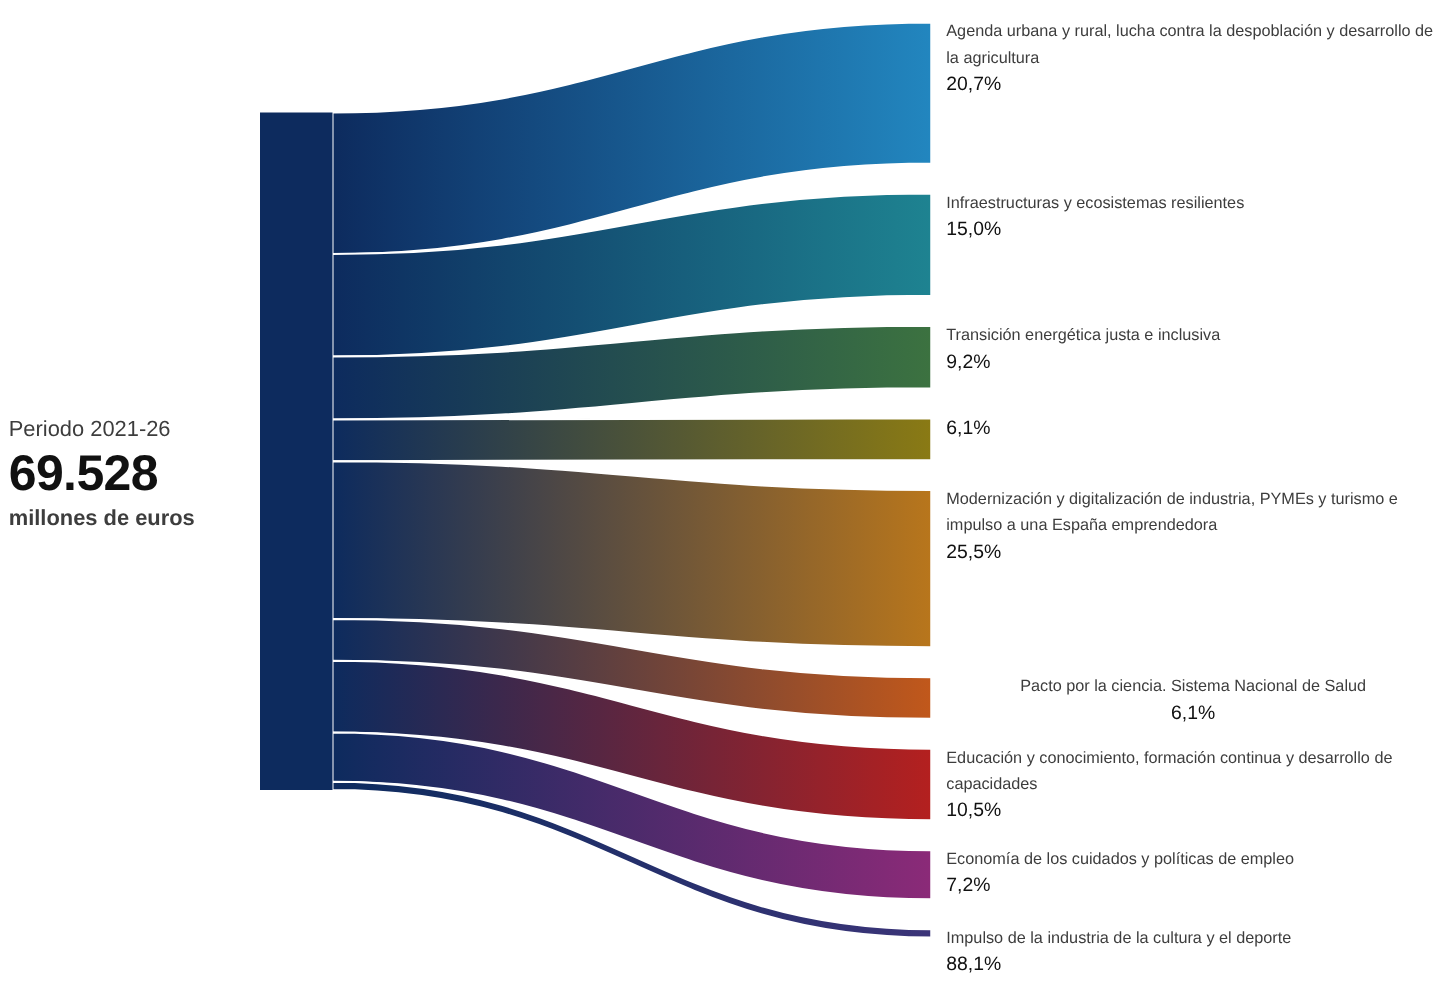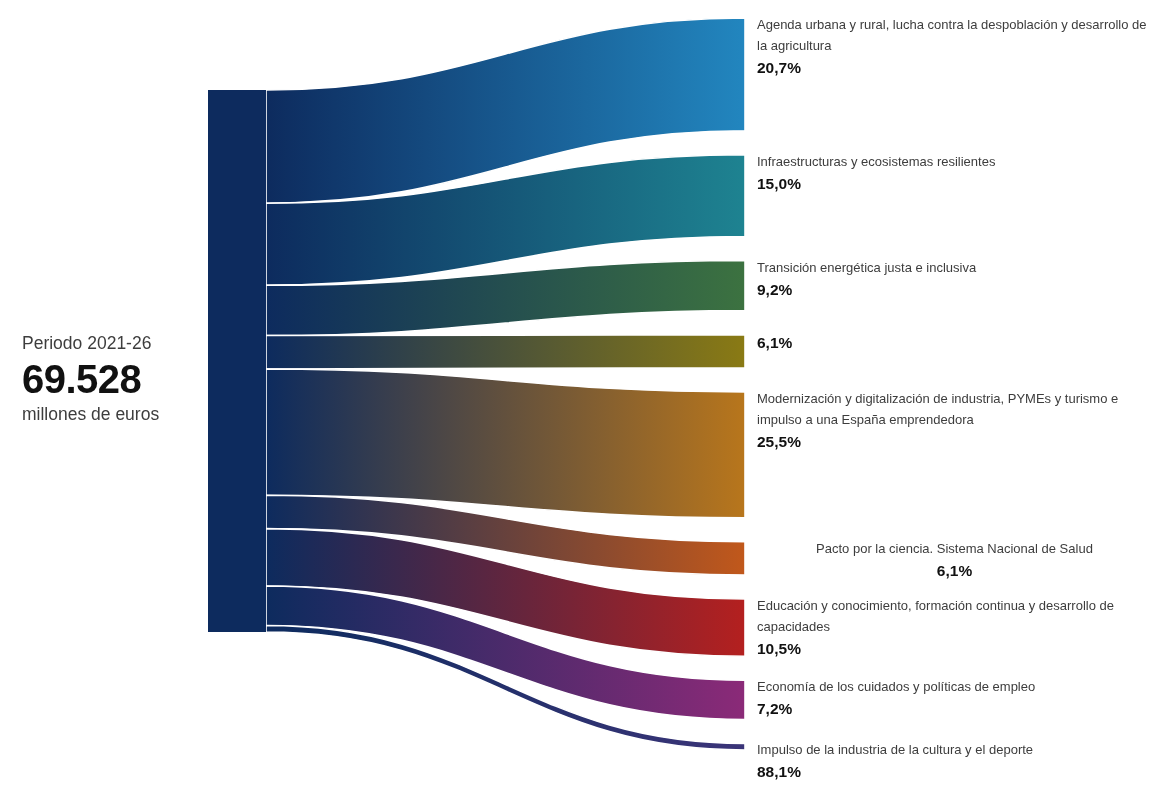--- a/index.html
+++ b/index.html
@@ -16,21 +16,21 @@
     position: relative;
   }
   #sankey-root {
     position: relative;
     width: 1156px;
     height: 792px;
   }
   
   .summary {
     position: absolute;
-    left: 22px;
+    left: 7px;
     top: 332px;
     width: 185px;
     text-align: left;
   }
   .summary-period {
     font-size: 17.5px;
     color: #3d3d3d;
     line-height: 1.35;
     white-space: nowrap;
   }
@@ -41,20 +41,21 @@
     line-height: 1.12;
     letter-spacing: -0.5px;
     margin-top: 1px;
   }
   .summary-unit {
     font-size: 17.5px;
     color: #3d3d3d;
     line-height: 1.35;
     margin-top: 2px;
     white-space: nowrap;
+    font-weight: bold;
   }
   
   #diagram {
     position: absolute;
     left: 0;
     top: 0;
   }
   
   .label-layer {
     position: absolute;
@@ -69,21 +70,21 @@
     pointer-events: auto;
   }
   .node-label .title {
     font-size: 13px;
     line-height: 21px;
     color: #3d3d3d;
   }
   .node-label .pct {
     font-size: 15.5px;
     line-height: 21px;
-    font-weight: bold;
+    font-weight: normal;
     color: #111111;
     margin-top: 1px;
   }
 </style>
 </head>
 <body>
 
 <div id="sankey-root">
 
   <div class="summary">

